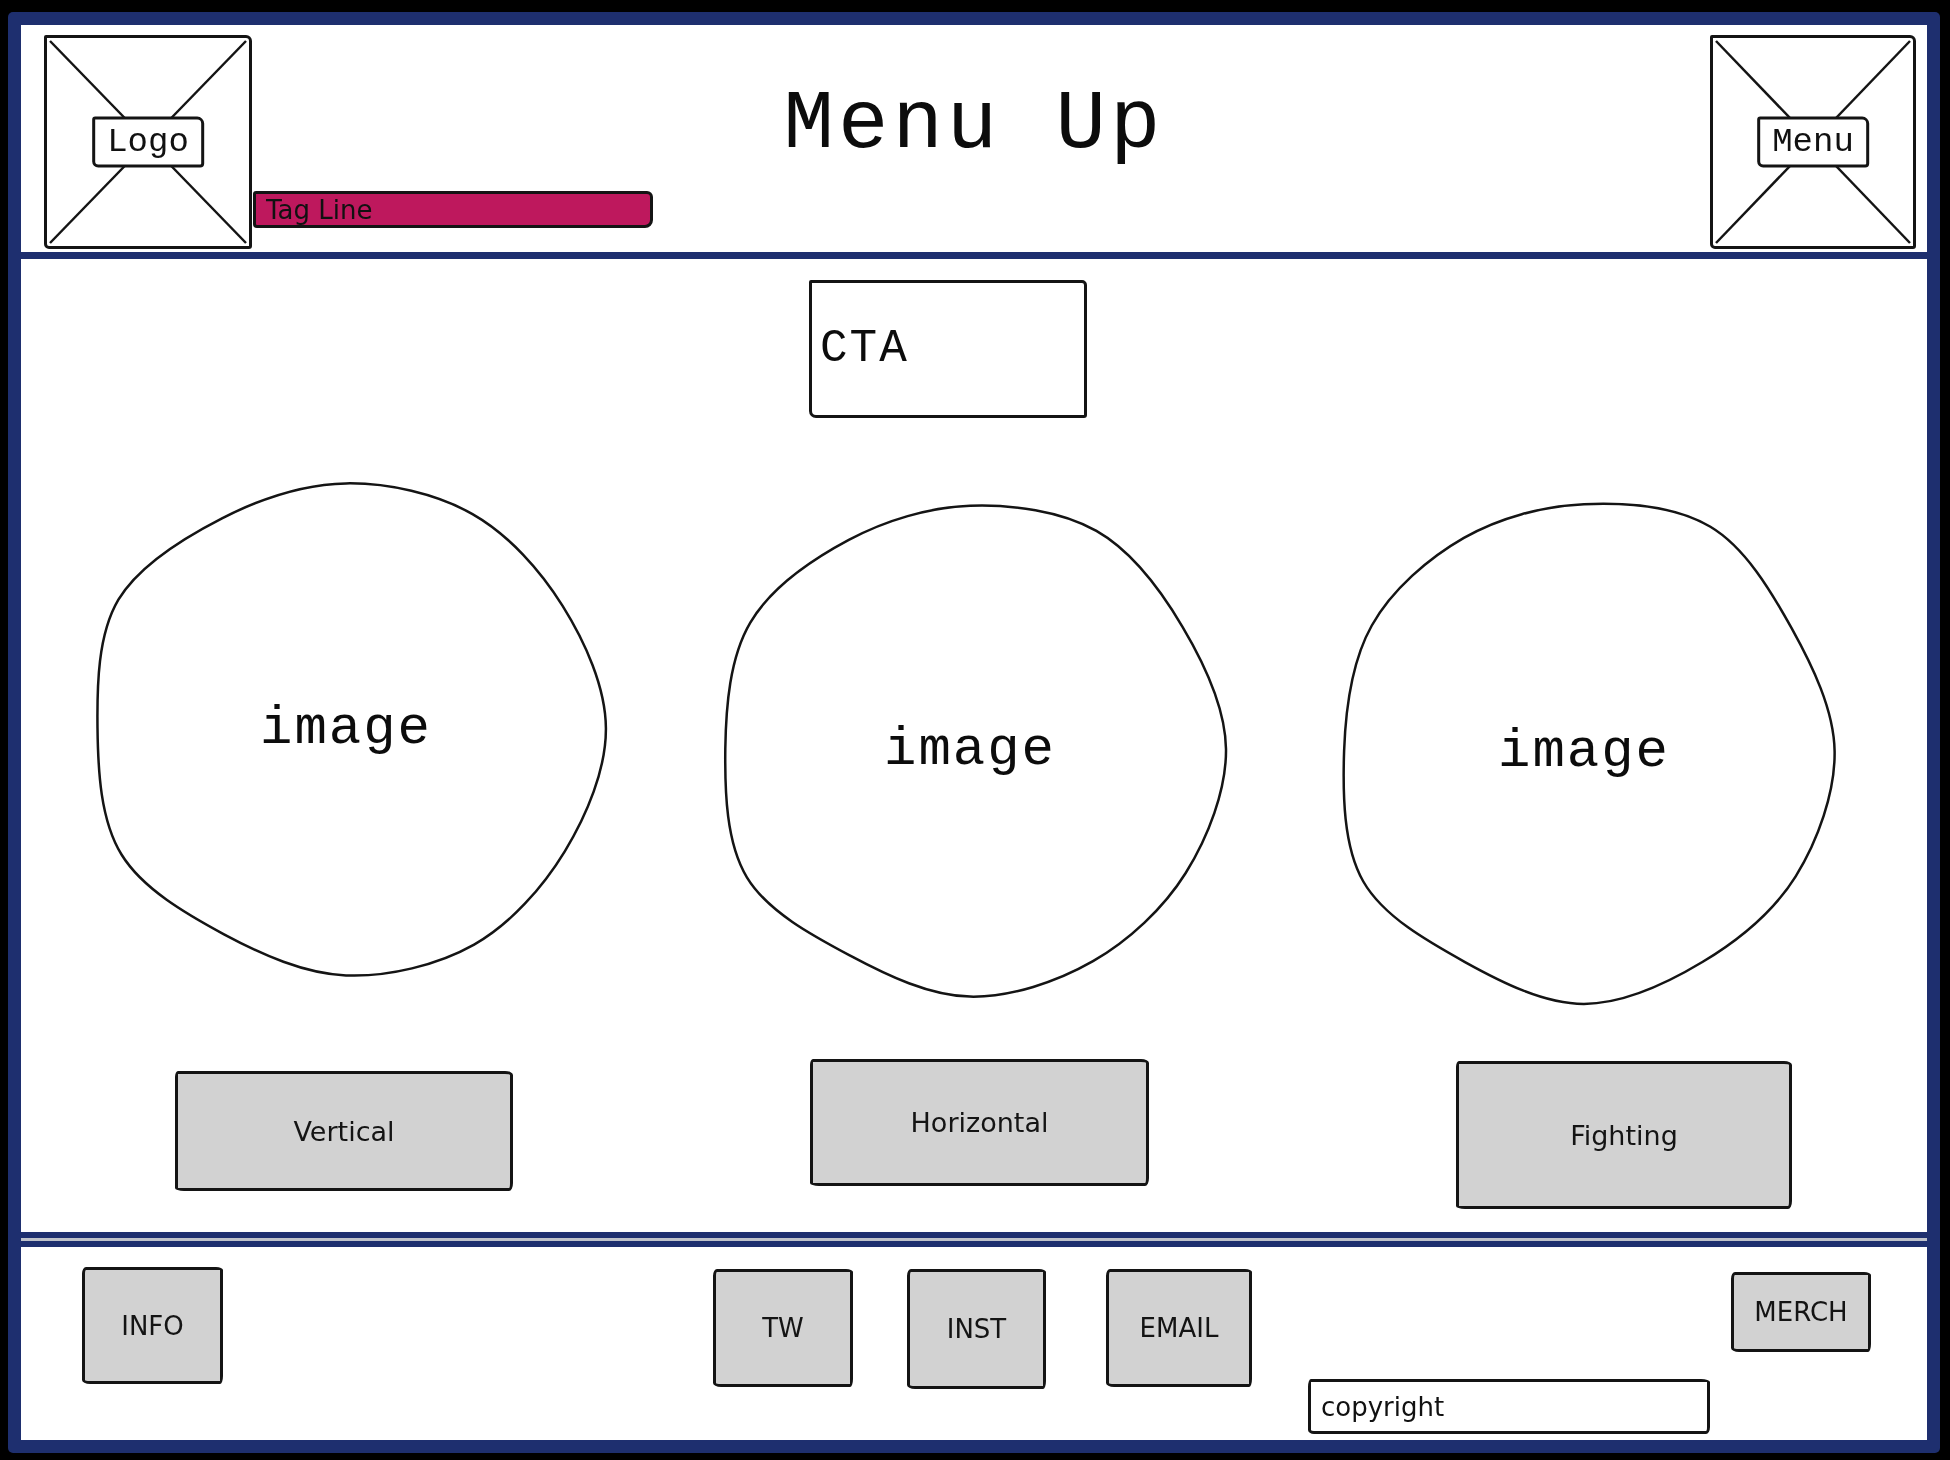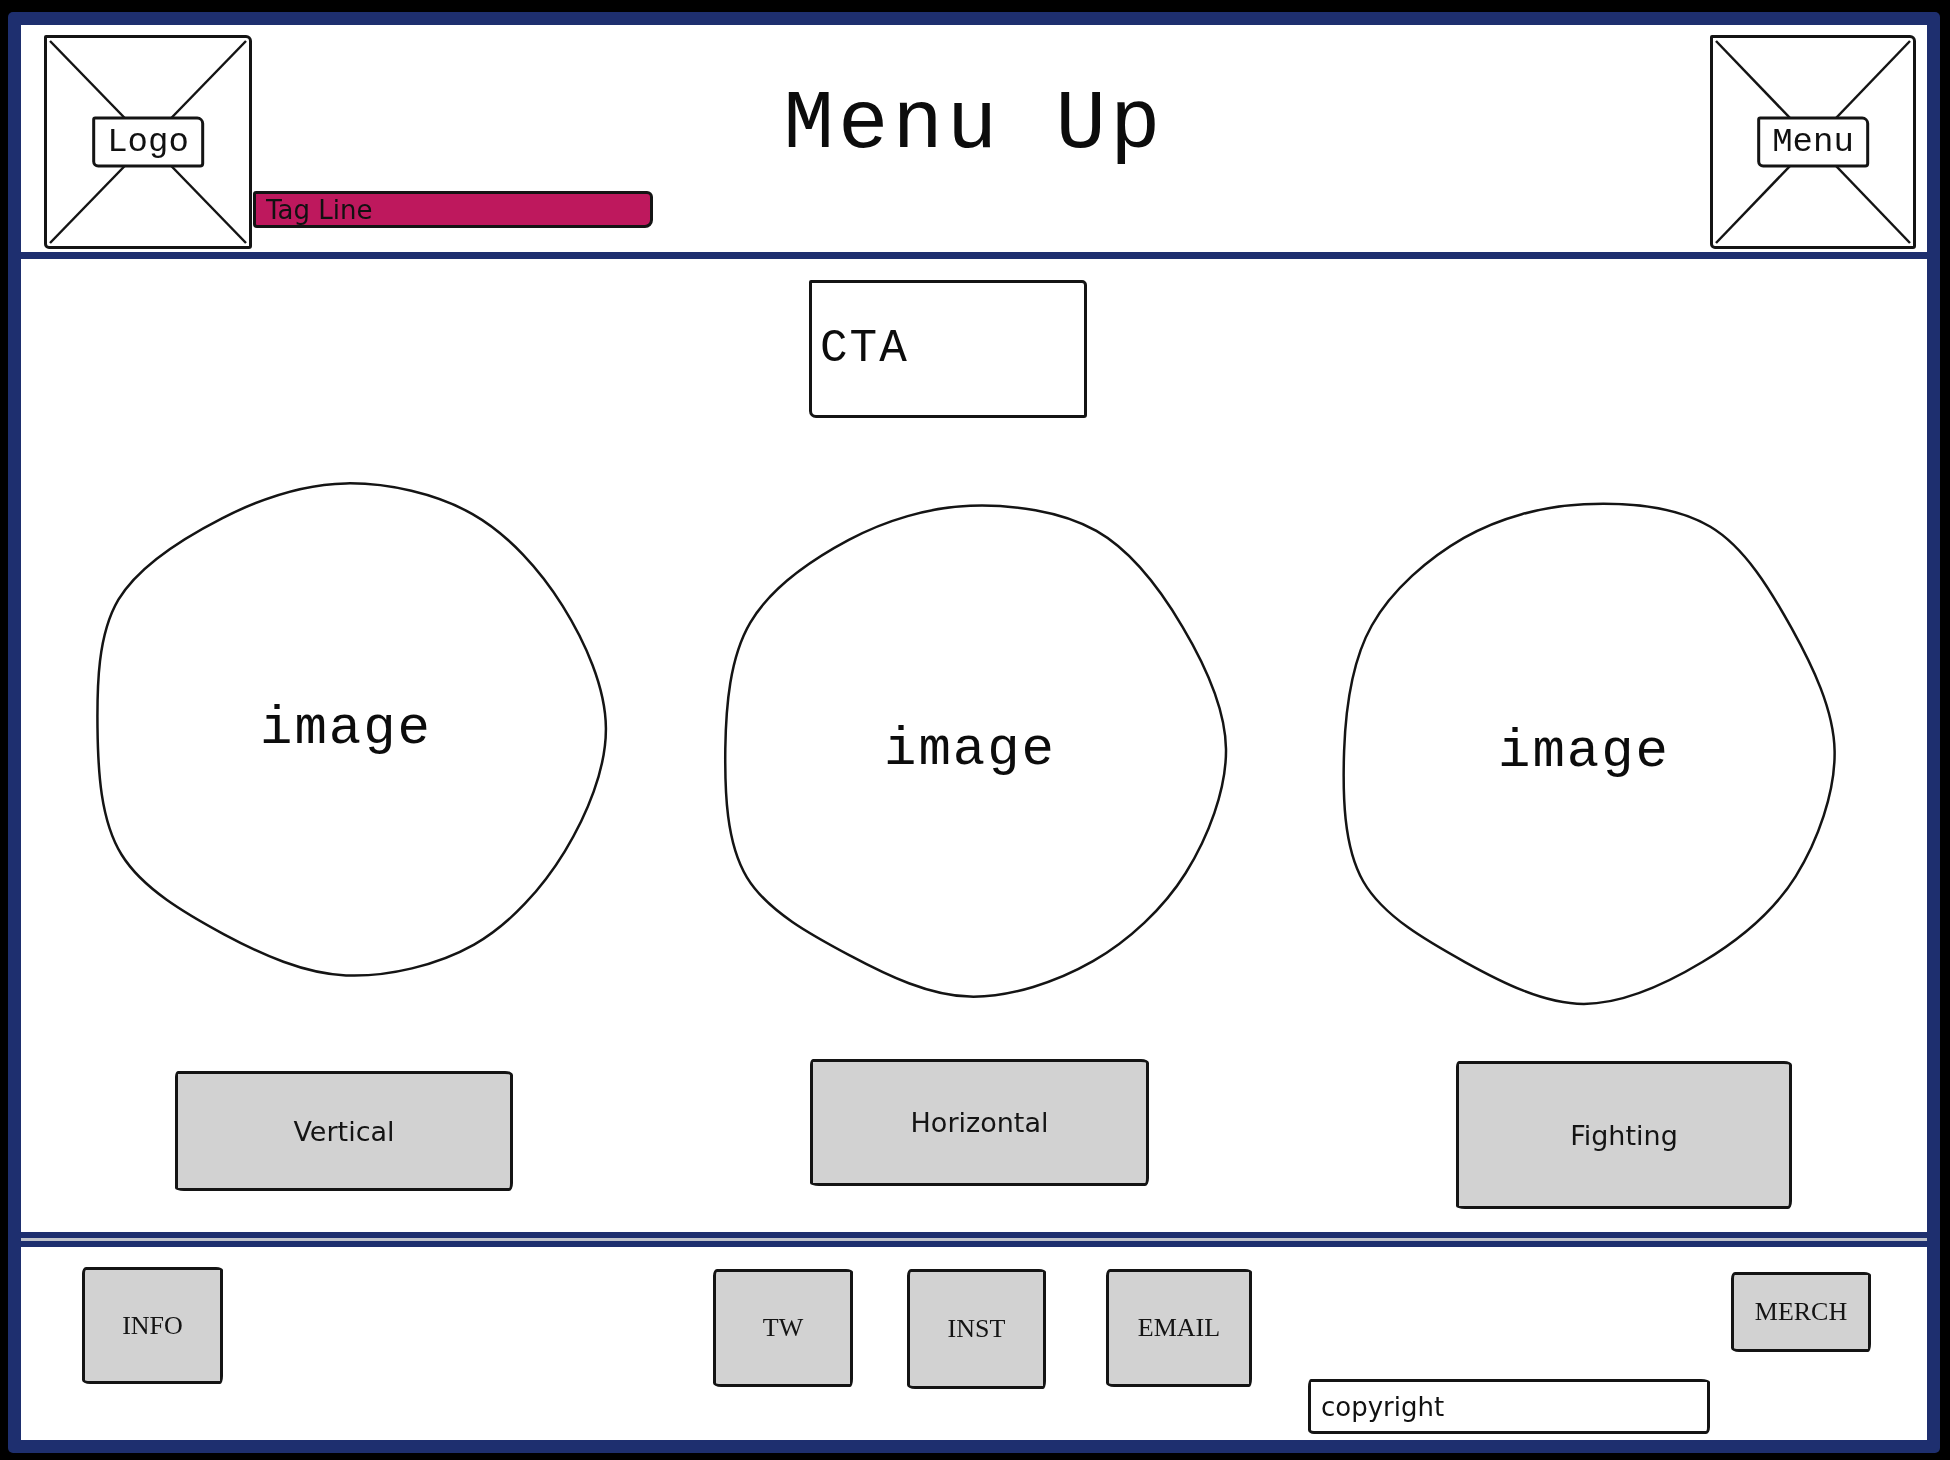--- a/index.html
+++ b/index.html
@@ -49,21 +49,21 @@
                font-size:54px;letter-spacing:2px;color:#0c0c0c;white-space:nowrap;}
   .wire-btn{position:absolute;background:#d2d2d2;border:3px solid #141414;box-sizing:border-box;
             display:flex;align-items:center;justify-content:center;
             font-size:27px;color:#141414;cursor:pointer;
             border-radius:3px 8px 4px 9px / 6px 4px 8px 3px;}
 
   
   .foot-btn{position:absolute;background:#d2d2d2;border:3px solid #141414;box-sizing:border-box;
             display:flex;align-items:center;justify-content:center;
             font-size:26px;color:#141414;cursor:pointer;
-            border-radius:4px 7px 3px 8px / 7px 3px 8px 4px;font-family:Liberation Serif, serif;}
+            border-radius:4px 7px 3px 8px / 7px 3px 8px 4px;}
   .copyright{position:absolute;left:1287px;top:132px;width:402px;height:55px;
              background:#fff;border:3px solid #141414;box-sizing:border-box;
              display:flex;align-items:center;padding-left:10px;
              font-size:26px;color:#111;border-radius:3px 9px 4px 6px / 8px 3px 7px 4px;}
 </style>
 </head>
 <body>
 
 <div class="canvas">
   <div class="frame">

